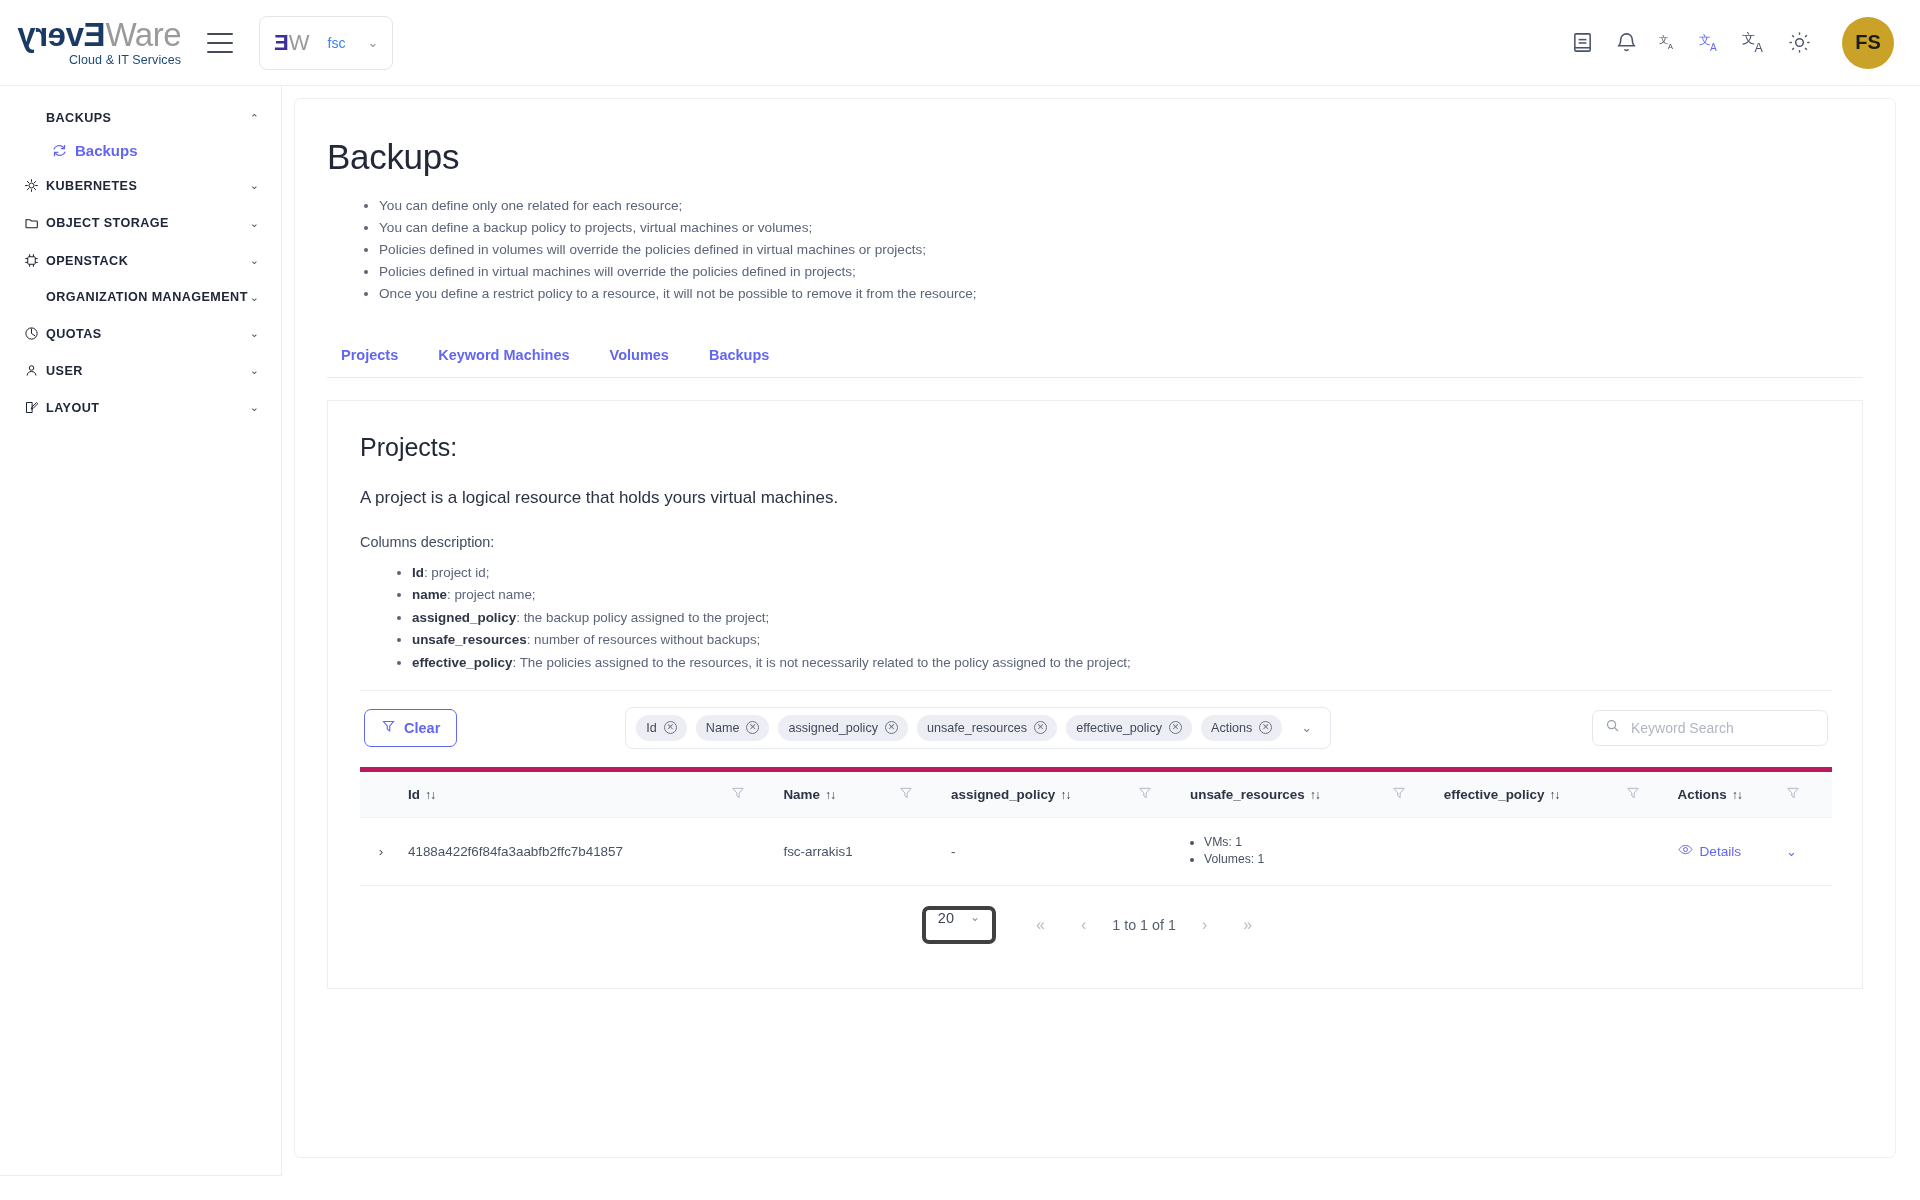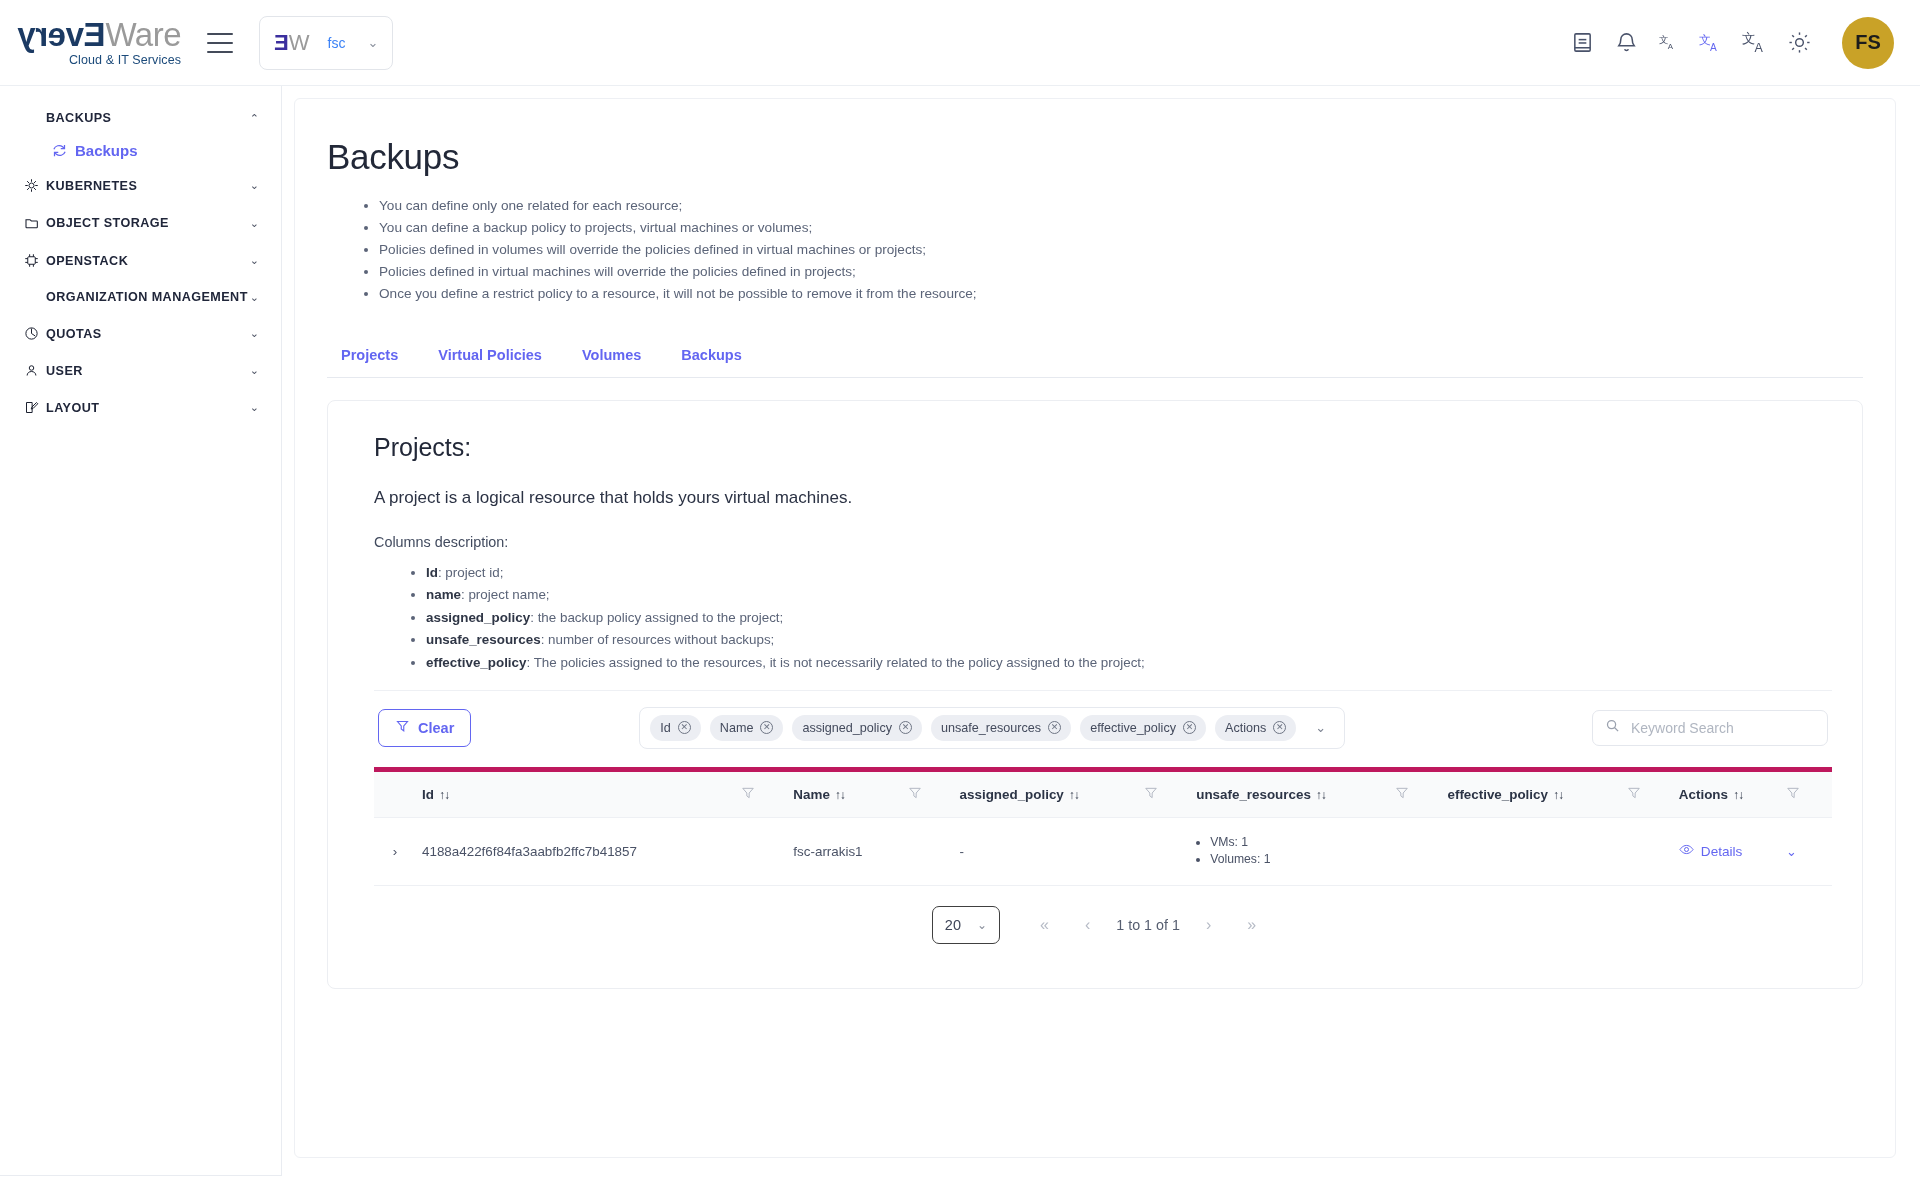--- a/index.html
+++ b/index.html
@@ -146,22 +146,22 @@
   .tab {
     font-size: 14.5px; font-weight: bold; color: #6366f1;
     padding: 6px 20px 14px 20px; cursor: pointer; white-space: nowrap;
   }
   .tab.first { padding-left: 14px; }
 
   
   .inner-card {
     margin-top: 22px;
     border: 1px solid #eceef2;
-    border-radius: 8px;
-    padding: 26px 30px 26px 46px;
+    border-radius: 0;
+    padding: 26px 30px 26px 32px;
     background: #fff;
   }
   h3.sec-title {
     font-size: 25px; font-weight: normal; color: #222838;
     margin: 6px 0 0 0;
   }
   p.sec-desc {
     font-size: 17px; color: #2b3244; margin: 26px 0 0 0; font-weight: normal;
   }
   p.cols-label {
@@ -258,22 +258,22 @@
     color: #6366f1; font-size: 13.6px; cursor: pointer;
   }
   .row-caret { color: #6366f1; font-size: 13px; cursor: pointer; }
 
   
   .pager {
     display: flex; align-items: center; justify-content: center; gap: 0;
     padding: 20px 0 18px 0;
   }
   .page-size {
-    display: flex; align-items: center; gap: 16px;
-    border: 1px solid #404040; border-radius: 7px;
+    display: flex; gap: 16px;
+    border: 4px solid #404040; border-radius: 7px;
     height: 38px; padding: 0 12px; font-size: 14.5px; color: #3f4658;
     cursor: pointer; margin-right: 22px;
   }
   .page-size .cv { color: #8a909d; font-size: 12px; }
   .pg-btn { color: #b6bbc6; font-size: 16px; padding: 0 18px; cursor: pointer; }
   .pg-info { font-size: 14.3px; color: #565e70; padding: 0 8px; white-space: nowrap; }
 </style>
 </head>
 <body>
 
@@ -472,21 +472,21 @@
       <ul class="notes">
         <li>You can define only one related for each resource;</li>
         <li>You can define a backup policy to projects, virtual machines or volumes;</li>
         <li>Policies defined in volumes will override the policies defined in virtual machines or projects;</li>
         <li>Policies defined in virtual machines will override the policies defined in projects;</li>
         <li>Once you define a restrict policy to a resource, it will not be possible to remove it from the resource;</li>
       </ul>
 
       <div class="tabs">
         <div class="tab first">Projects</div>
-        <div class="tab">Virtual Policies</div>
+        <div class="tab">Keyword Machines</div>
         <div class="tab">Volumes</div>
         <div class="tab">Backups</div>
       </div>
 
       <div class="inner-card">
 
         <h3 class="sec-title">Projects:</h3>
         <p class="sec-desc">A project is a logical resource that holds yours virtual machines.</p>
         <p class="cols-label">Columns description:</p>
 

